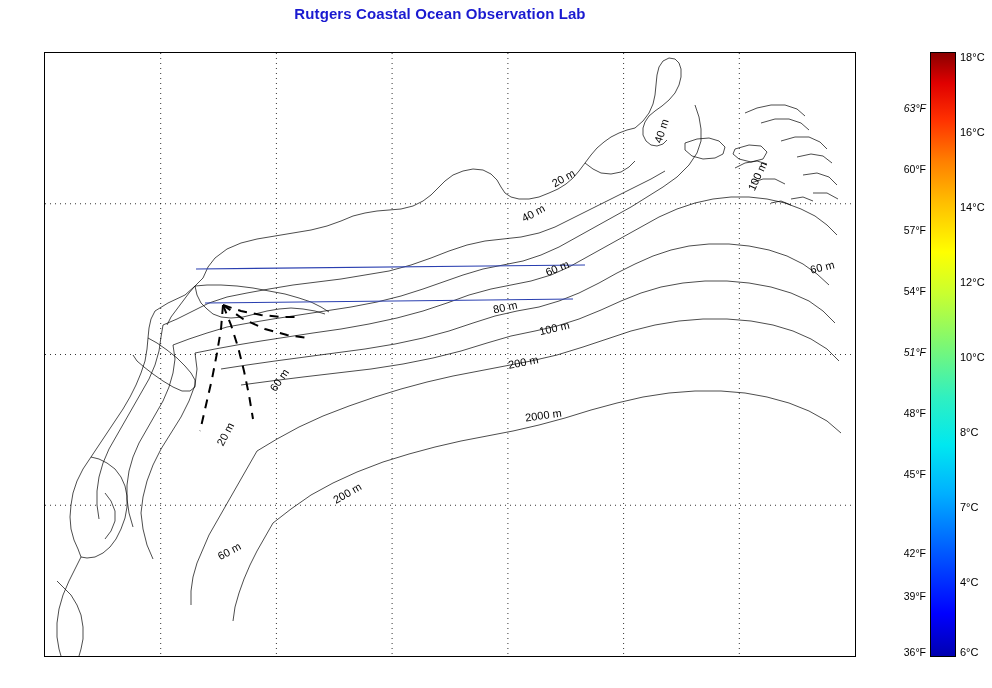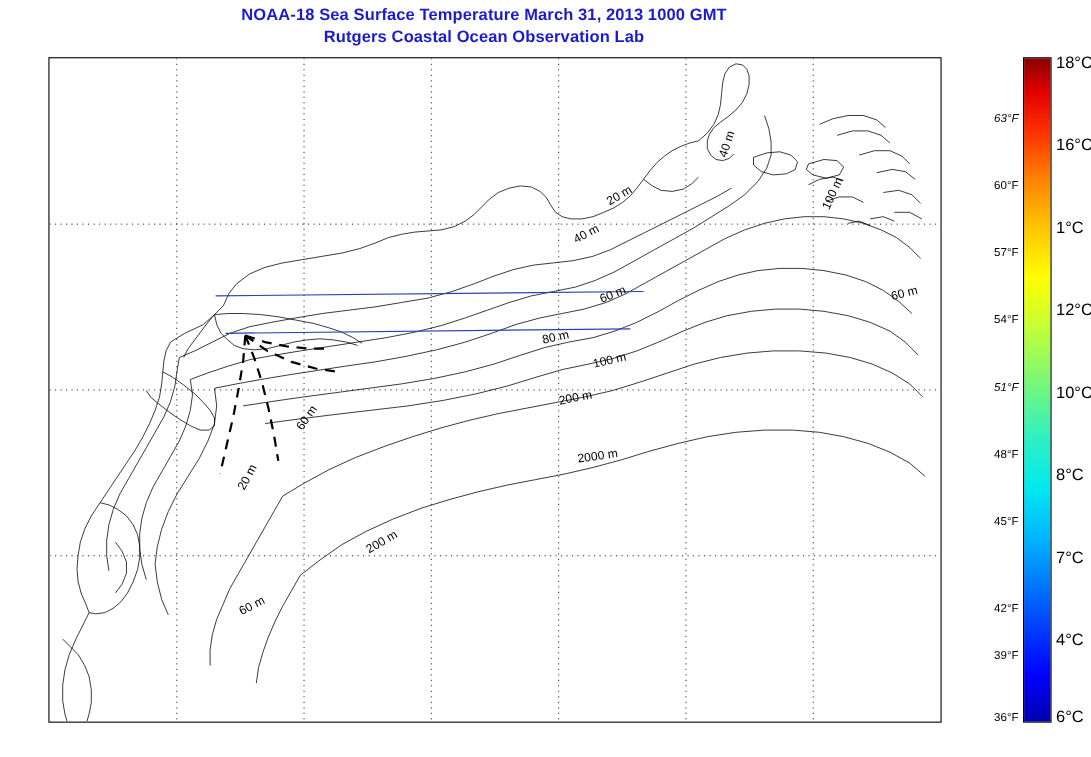--- a/index.html
+++ b/index.html
@@ -87,33 +87,32 @@
     margin-right: 5px;
     font-size: 10.5px;
     color: #000;
     white-space: nowrap;
     transform: translateY(-50%);
   }
   .cb-right-label {
     position: absolute;
     left: 100%;
     margin-left: 5px;
-    font-size: 15px;
+    font-size: 11px;
     color: #000;
     white-space: nowrap;
     transform: translateY(-50%);
   }
 </style>
 </head>
 <body>
 
 <div id="root">
 
   <div class="title-block">
-    <div class="title-line">NOAA-18 Sea Surface Temperature March 31, 2013 1000 GMT</div>
     <div class="title-line">Rutgers Coastal Ocean Observation Lab</div>
   </div>
 
   <div id="map-panel">
 
     <svg id="map-svg" width="810" height="603" viewBox="0 0 810 603">
 
       <g stroke="#000000" stroke-width="0.8" stroke-dasharray="1,4" fill="none">
         <line x1="115.7" y1="0" x2="115.7" y2="603"></line>
         <line x1="231.4" y1="0" x2="231.4" y2="603"></line>
@@ -254,21 +253,21 @@
     <div class="clabel" style="left:494px; top:269px; transform:rotate(-13deg);">100 m</div>
     <div class="clabel" style="left:287px; top:434px; transform:rotate(-30deg);">200 m</div>
     <div class="clabel" style="left:463px; top:303px; transform:rotate(-11deg);">200 m</div>
     <div class="clabel" style="left:480px; top:356px; transform:rotate(-8deg);">2000 m</div>
   </div>
 
   <div id="colorbar-panel">
 
     <div class="cb-right-label" style="top:4px;">18°C</div>
     <div class="cb-right-label" style="top:79px;">16°C</div>
-    <div class="cb-right-label" style="top:154px;">1°C</div>
+    <div class="cb-right-label" style="top:154px;">14°C</div>
     <div class="cb-right-label" style="top:229px;">12°C</div>
     <div class="cb-right-label" style="top:304px;">10°C</div>
     <div class="cb-right-label" style="top:379px;">8°C</div>
     <div class="cb-right-label" style="top:454px;">7°C</div>
     <div class="cb-right-label" style="top:529px;">4°C</div>
     <div class="cb-right-label" style="top:599px;">6°C</div>
 
     <div class="cb-left-label" style="top:55px;font-style:italic;">63°F</div>
     <div class="cb-left-label" style="top:116px;">60°F</div>
     <div class="cb-left-label" style="top:177px;">57°F</div>

